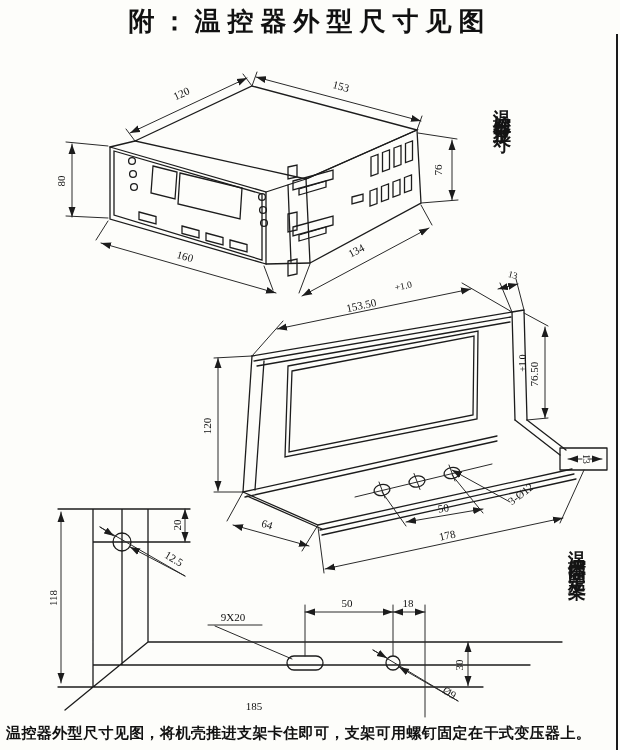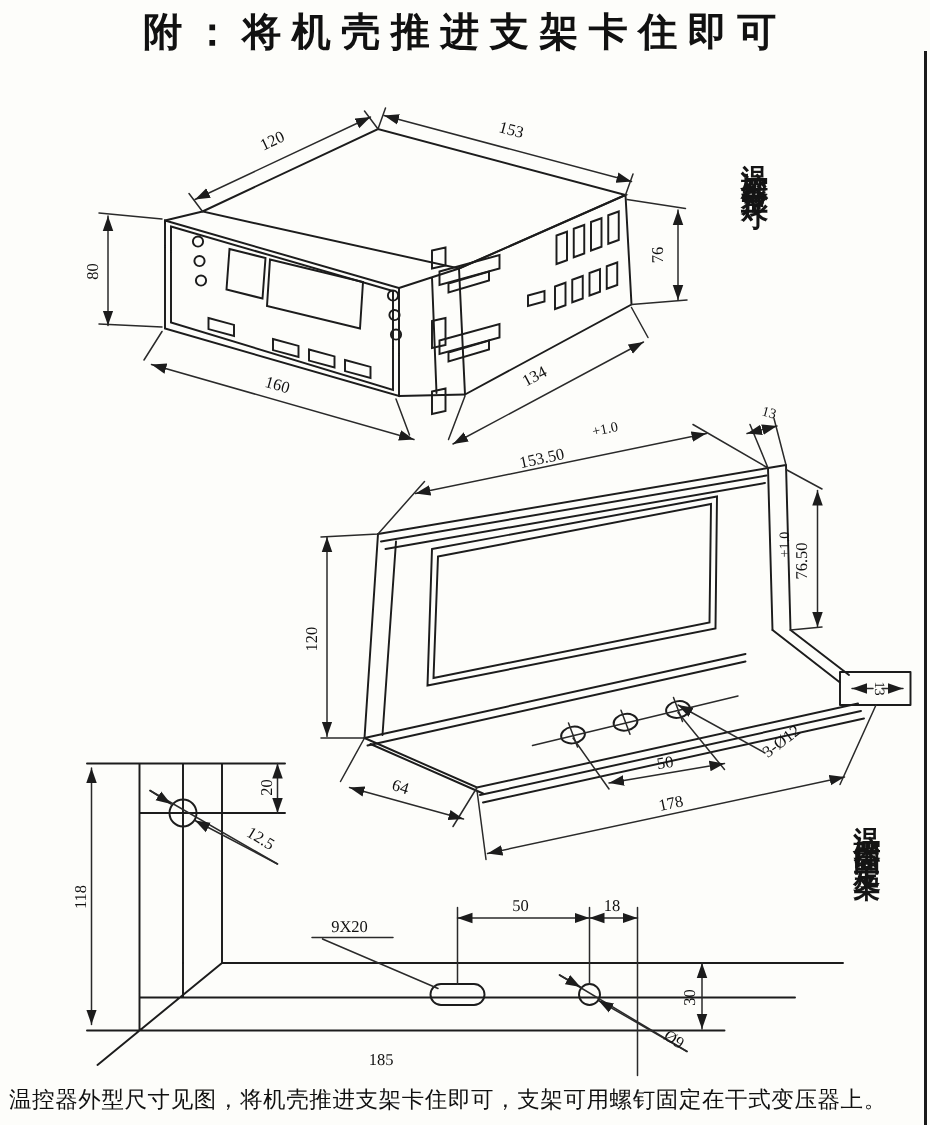--- a/index.html
+++ b/index.html
@@ -5,37 +5,37 @@
   html,body{margin:0;padding:0;background:#e8e8e4;}
   #page{position:relative;width:620px;height:750px;background:#fdfdfa;overflow:hidden;
         font-family:"DejaVu Serif","Liberation Serif",serif;color:#111;}
   #title{position:absolute;top:4px;left:0;width:620px;text-align:center;
          font-size:26px;font-weight:bold;letter-spacing:7px;white-space:nowrap;}
   .vlabel{position:absolute;writing-mode:vertical-rl;text-orientation:upright;
           font-weight:bold;font-size:18px;color:#141414;}
   #vlabel-outline{left:490px;top:96px;letter-spacing:4px;}
   #vlabel-bracket{left:565px;top:537px;letter-spacing:5px;}
   #caption{position:absolute;top:724px;left:6px;width:610px;font-size:15px;
-           font-weight:normal;letter-spacing:0.4px;white-space:nowrap;}
+           font-weight:bold;letter-spacing:0.4px;white-space:nowrap;}
   #scan-edge{position:absolute;left:616px;top:34px;width:2px;height:716px;background:#1a1a1a;}
   svg{position:absolute;overflow:visible;}
   #svg-device{left:55px;top:50px;}
   #svg-bracket{left:195px;top:272px;}
   #svg-flat{left:30px;top:495px;}
   .ln{stroke:#1c1c1c;stroke-width:1.3;fill:none;stroke-linecap:round;}
   .wn{stroke:#2a2a2a;stroke-width:1;fill:none;stroke-linecap:round;}
   .dim{font-family:"Liberation Serif","DejaVu Serif",serif;font-size:11px;fill:#101010;text-anchor:middle;}
   .dim-sm{font-family:"Liberation Serif","DejaVu Serif",serif;font-size:9.5px;fill:#101010;text-anchor:middle;}
 </style>
 </head>
 <body>
 
 <div id="page">
 
-  <div id="title">附：将机壳推进支架卡住即可</div>
+  <div id="title">附：温控器外型尺寸见图</div>
 
   <svg id="svg-device" width="430" height="262" viewBox="55 50 430 262">
     <defs>
       <marker id="m1e" markerWidth="10" markerHeight="8" refX="10" refY="4" orient="auto" markerUnits="userSpaceOnUse">
         <path d="M0,0.5 L10,4 L0,7.5 Z" fill="#1c1c1c"></path>
         </marker>
       <marker id="m1s" markerWidth="10" markerHeight="8" refX="0" refY="4" orient="auto" markerUnits="userSpaceOnUse">
         <path d="M10,0.5 L0,4 L10,7.5 Z" fill="#1c1c1c"></path>
         </marker>
     </defs>

